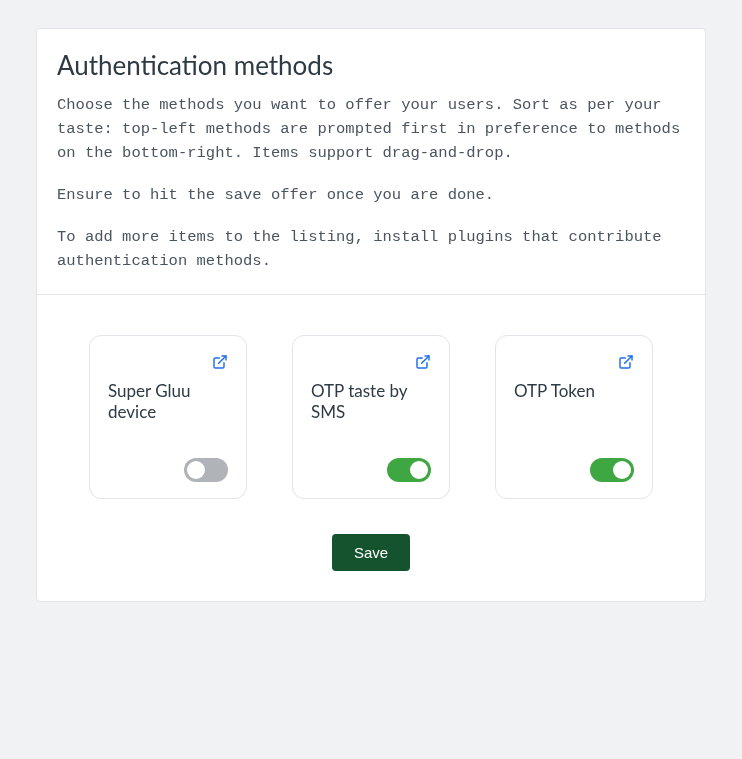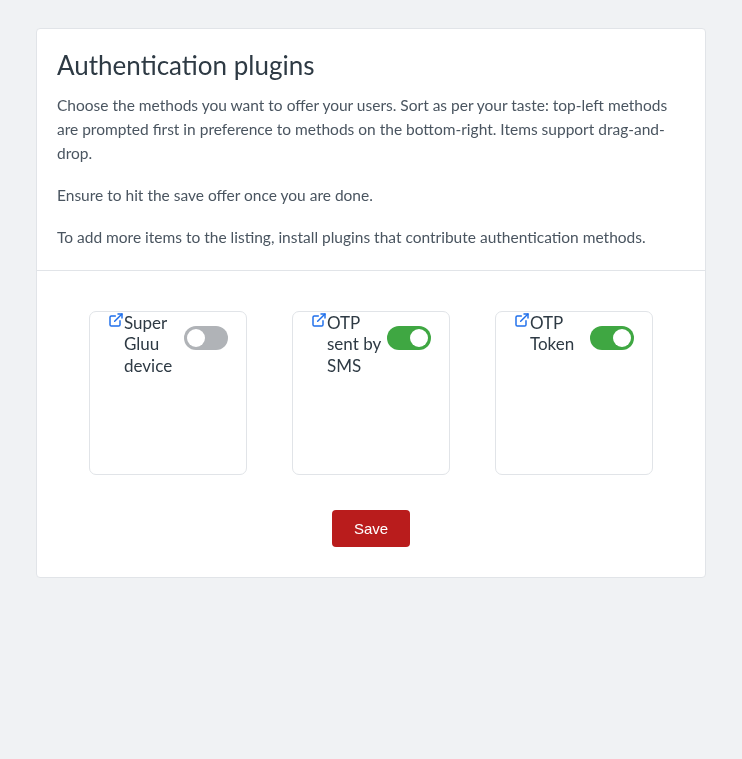--- a/index.html
+++ b/index.html
@@ -28,40 +28,41 @@
       font-size: 26px;
       font-weight: 400;
       color: #2e3a44;
       margin-bottom: 12px;
     }
     .panel-desc {
       font-size: 15.5px;
       color: #4a5560;
       line-height: 1.55;
       margin-bottom: 18px;
+      font-family: Liberation Mono, monospace;
     }
     .panel-desc:last-child {
       margin-bottom: 1px;
     }
     .panel-body {
       padding: 40px 20px 30px 20px;
     }
     .methods-grid {
       display: grid;
       grid-template-columns: repeat(3, 158px);
       justify-content: center;
       gap: 45px;
       margin-bottom: 35px;
     }
     .method-card {
       border: 1px solid #e1e4e8;
-      border-radius: 7px;
-      padding: 0 18px 16px 18px;
-      display: flex;
-      flex-direction: row;
+      border-radius: 12px;
+      padding: 18px 18px 16px 18px;
+      display: flex;
+      flex-direction: column;
       min-height: 164px;
     }
     .card-link-row {
       display: flex;
       justify-content: flex-end;
       margin-bottom: 10px;
     }
     .card-link-icon {
       width: 16px;
       height: 16px;
@@ -106,21 +107,21 @@
       right: 3px;
     }
     .toggle-off .toggle-knob {
       left: 3px;
     }
     .save-row {
       display: flex;
       justify-content: center;
     }
     .save-btn {
-      background: #b91c1c;
+      background: #14532d;
       color: #fff;
       border: none;
       border-radius: 4px;
       padding: 10px 22px;
       font-size: 15px;
       cursor: pointer;
     }
     
     .method-card:nth-child(4) {
       grid-column: 2;
@@ -129,21 +130,21 @@
       min-height: 124px;
       gap: 35px;
     }
   </style>
 </head>
 <body>
 
 <div class="panel">
 
   <div class="panel-header">
-    <h1 class="panel-title">Authentication plugins</h1>
+    <h1 class="panel-title">Authentication methods</h1>
     <p class="panel-desc">Choose the methods you want to offer your users. Sort as per your taste: top-left methods are prompted first in preference to methods on the bottom-right. Items support drag-and-drop.</p>
     <p class="panel-desc">Ensure to hit the save offer once you are done.</p>
     <p class="panel-desc">To add more items to the listing, install plugins that contribute authentication methods.</p>
   </div>
 
   <div class="panel-body">
     <div class="methods-grid">
 
       <div class="method-card">
         <div class="card-link-row">
@@ -167,21 +168,21 @@
       <div class="method-card">
         <div class="card-link-row">
           <span class="card-link-icon">
             <svg viewBox="0 0 24 24" fill="none" stroke="currentColor" stroke-width="2.2" stroke-linecap="round" stroke-linejoin="round">
               <path d="M18 13v6a2 2 0 0 1-2 2H5a2 2 0 0 1-2-2V8a2 2 0 0 1 2-2h6"></path>
               <polyline points="15 3 21 3 21 9"></polyline>
               <line x1="10" y1="14" x2="21" y2="3"></line>
             </svg>
           </span>
         </div>
-        <div class="card-title">OTP sent by SMS</div>
+        <div class="card-title">OTP taste by SMS</div>
         <div class="card-toggle-row">
           <button class="toggle toggle-on">
             <span class="toggle-knob"></span>
           </button>
         </div>
       </div>
 
       <div class="method-card">
         <div class="card-link-row">
           <span class="card-link-icon">

